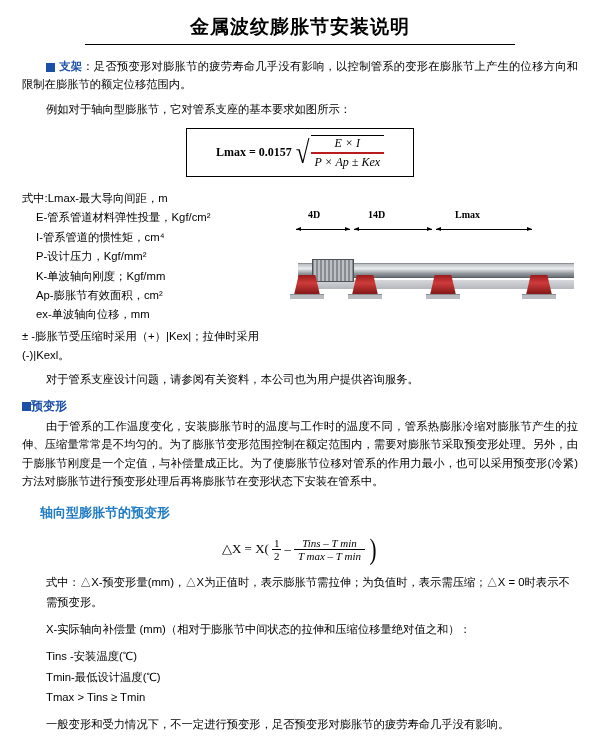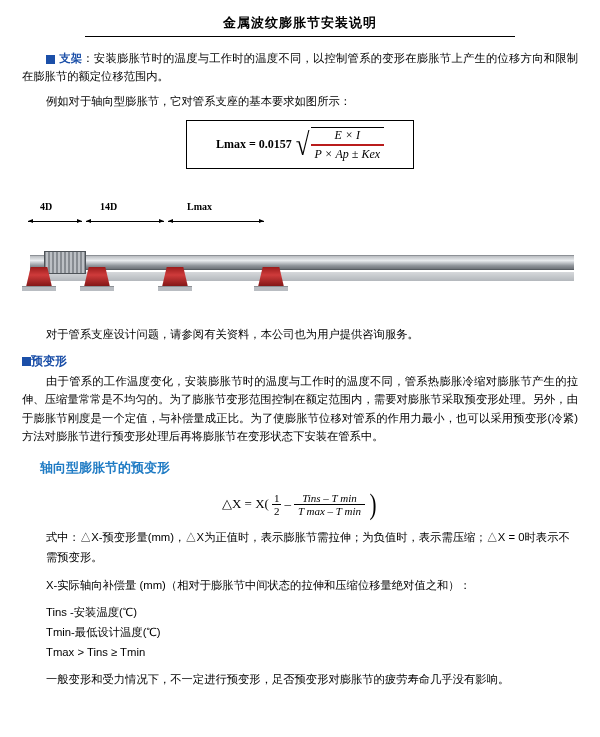--- a/index.html
+++ b/index.html
@@ -18,21 +18,21 @@
     position: relative;
     width: 600px;
     height: 737px;
     padding: 0;
     box-sizing: border-box;
   }
   .title {
     text-align: center;
     font-family: "Liberation Serif", serif;
     font-weight: bold;
-    font-size: 13px;
+    font-size: 19px;
     letter-spacing: 1px;
     margin: 14px 0 4px 0;
   }
   .title-rule {
     width: 430px;
     height: 1px;
     background: #000;
     margin: 2px auto 12px auto;
   }
   .body-text {
@@ -276,37 +276,47 @@
 </style>
 </head>
 <body>
 
 <div class="page">
 
   <div class="title">金属波纹膨胀节安装说明</div>
   <div class="title-rule"></div>
 
   <div class="body-text">
-    <span class="indent" style="display:inline-block;width:24px;"></span><span class="sq" style="display:inline-block;vertical-align:middle;margin-right:4px;"></span><span class="inline-head">支架</span>：<span>安装膨胀节时的温度与工作时的温度不同，以控制管系的变形在膨胀节上产生的位移方向和限制在膨胀节的额定位移范围内。</span>
+    <span class="indent" style="display:inline-block;width:24px;"></span><span class="sq" style="display:inline-block;vertical-align:middle;margin-right:4px;"></span><span class="inline-head">支架</span>：<span>足否预变形对膨胀节的疲劳寿命几乎没有影响，以控制管系的变形在膨胀节上产生的位移方向和限制在膨胀节的额定位移范围内。</span>
   </div>
 
   <div class="body-text indent" style="margin-top:6px;">例如对于轴向型膨胀节，它对管系支座的基本要求如图所示：</div>
 
   <div class="formula-box">
     <span class="eq-label">Lmax = 0.0157</span>
     <span class="radical">
       <span class="sign">√</span>
       <span class="frac">
         <span class="num">E × I</span>
         <span class="den">P × Ap ± Kex</span>
       </span>
     </span>
   </div>
 
   <div class="legend-wrap">
+    <div class="legend-col legend">
+      <div class="l0">式中:Lmax-最大导向间距，m</div>
+      <div class="l1">E-管系管道材料弹性投量，Kgf/cm²</div>
+      <div class="l1">I-管系管道的惯性矩，cm⁴</div>
+      <div class="l1">P-设计压力，Kgf/mm²</div>
+      <div class="l1">K-单波轴向刚度；Kgf/mm</div>
+      <div class="l1">Ap-膨胀节有效面积，cm²</div>
+      <div class="l1">ex-单波轴向位移，mm</div>
+      <div class="l0" style="margin-top:2px;">± -膨胀节受压缩时采用（+）|Kex|；拉伸时采用(-)|Kexl。</div>
+    </div>
 
     <div class="fig">
       <div class="fig-labels">
         <span style="left:18px;">4D</span>
         <span style="left:78px;">14D</span>
         <span style="left:165px;">Lmax</span>
       </div>
       <div class="fig-arrows">
         <div class="arrow-seg" style="left:6px;width:54px;"></div>
         <div class="arrow-seg" style="left:64px;width:78px;"></div>

